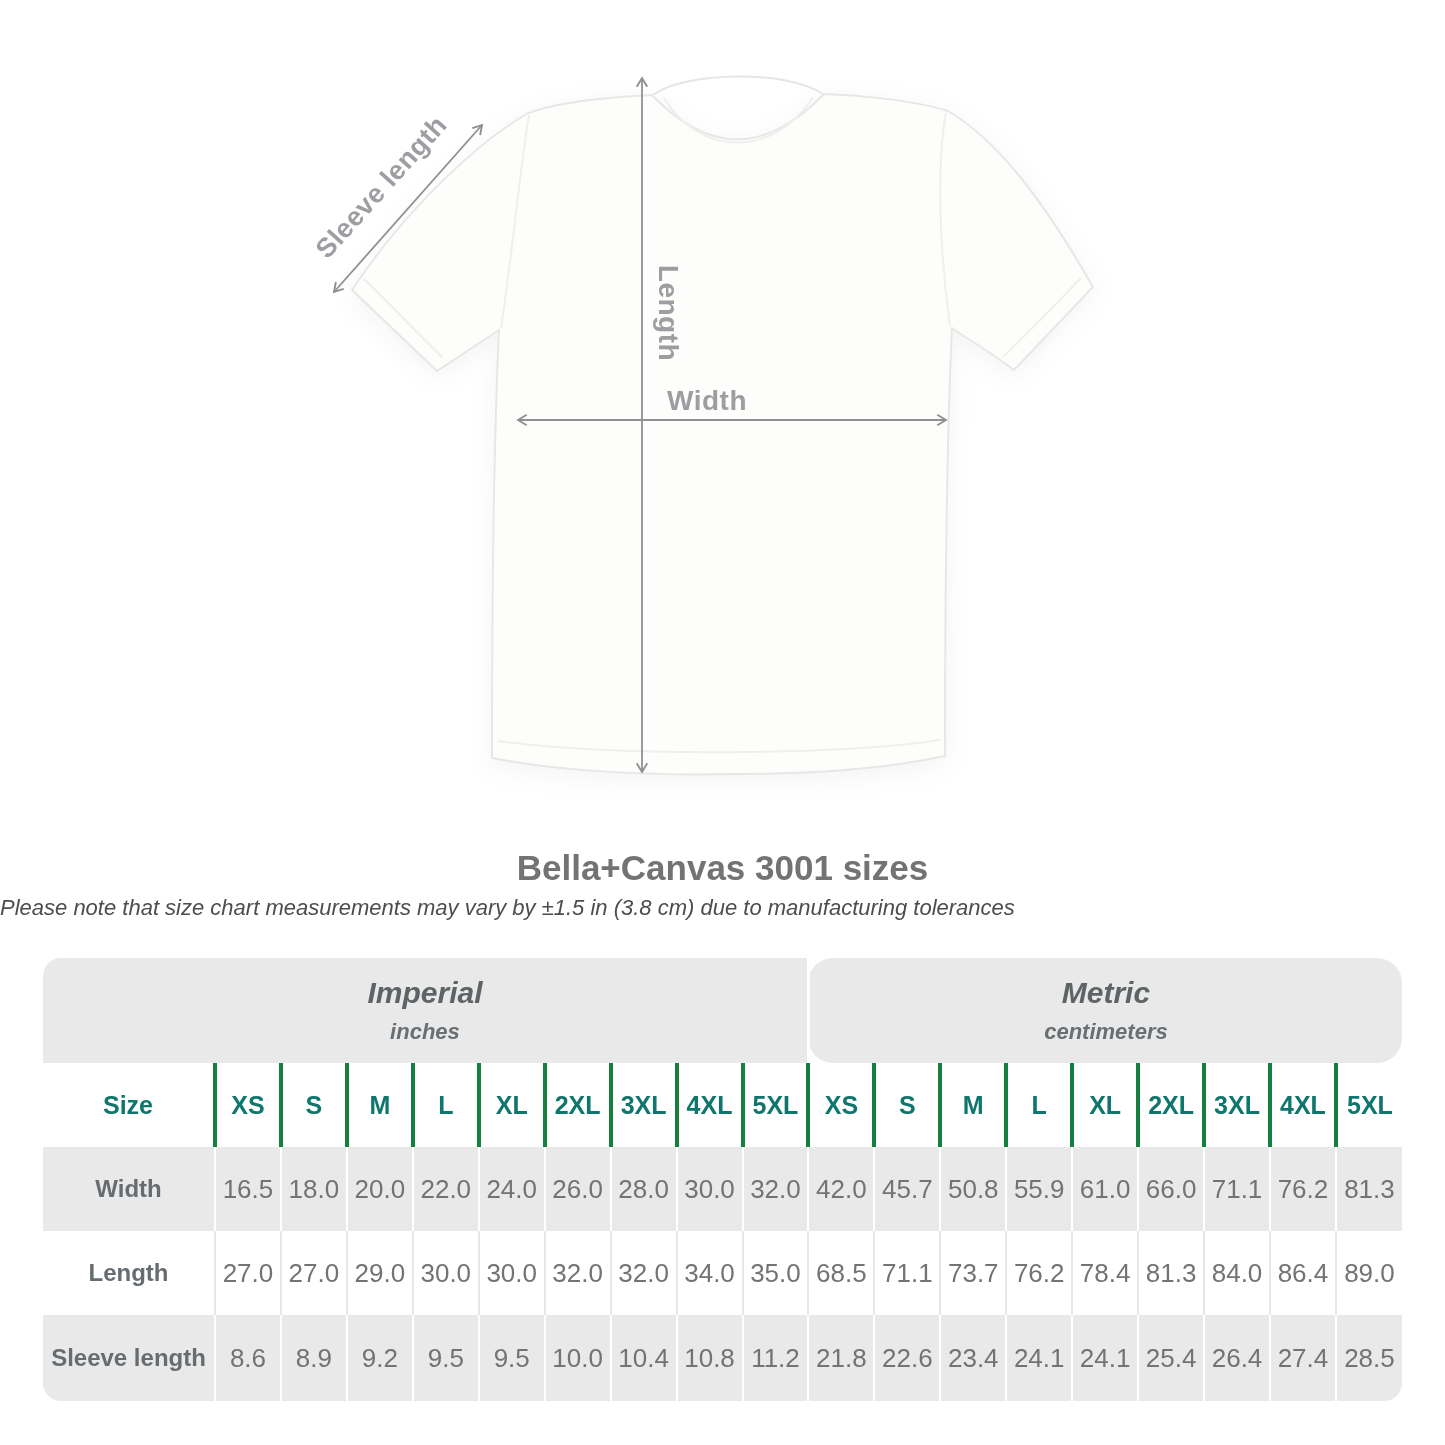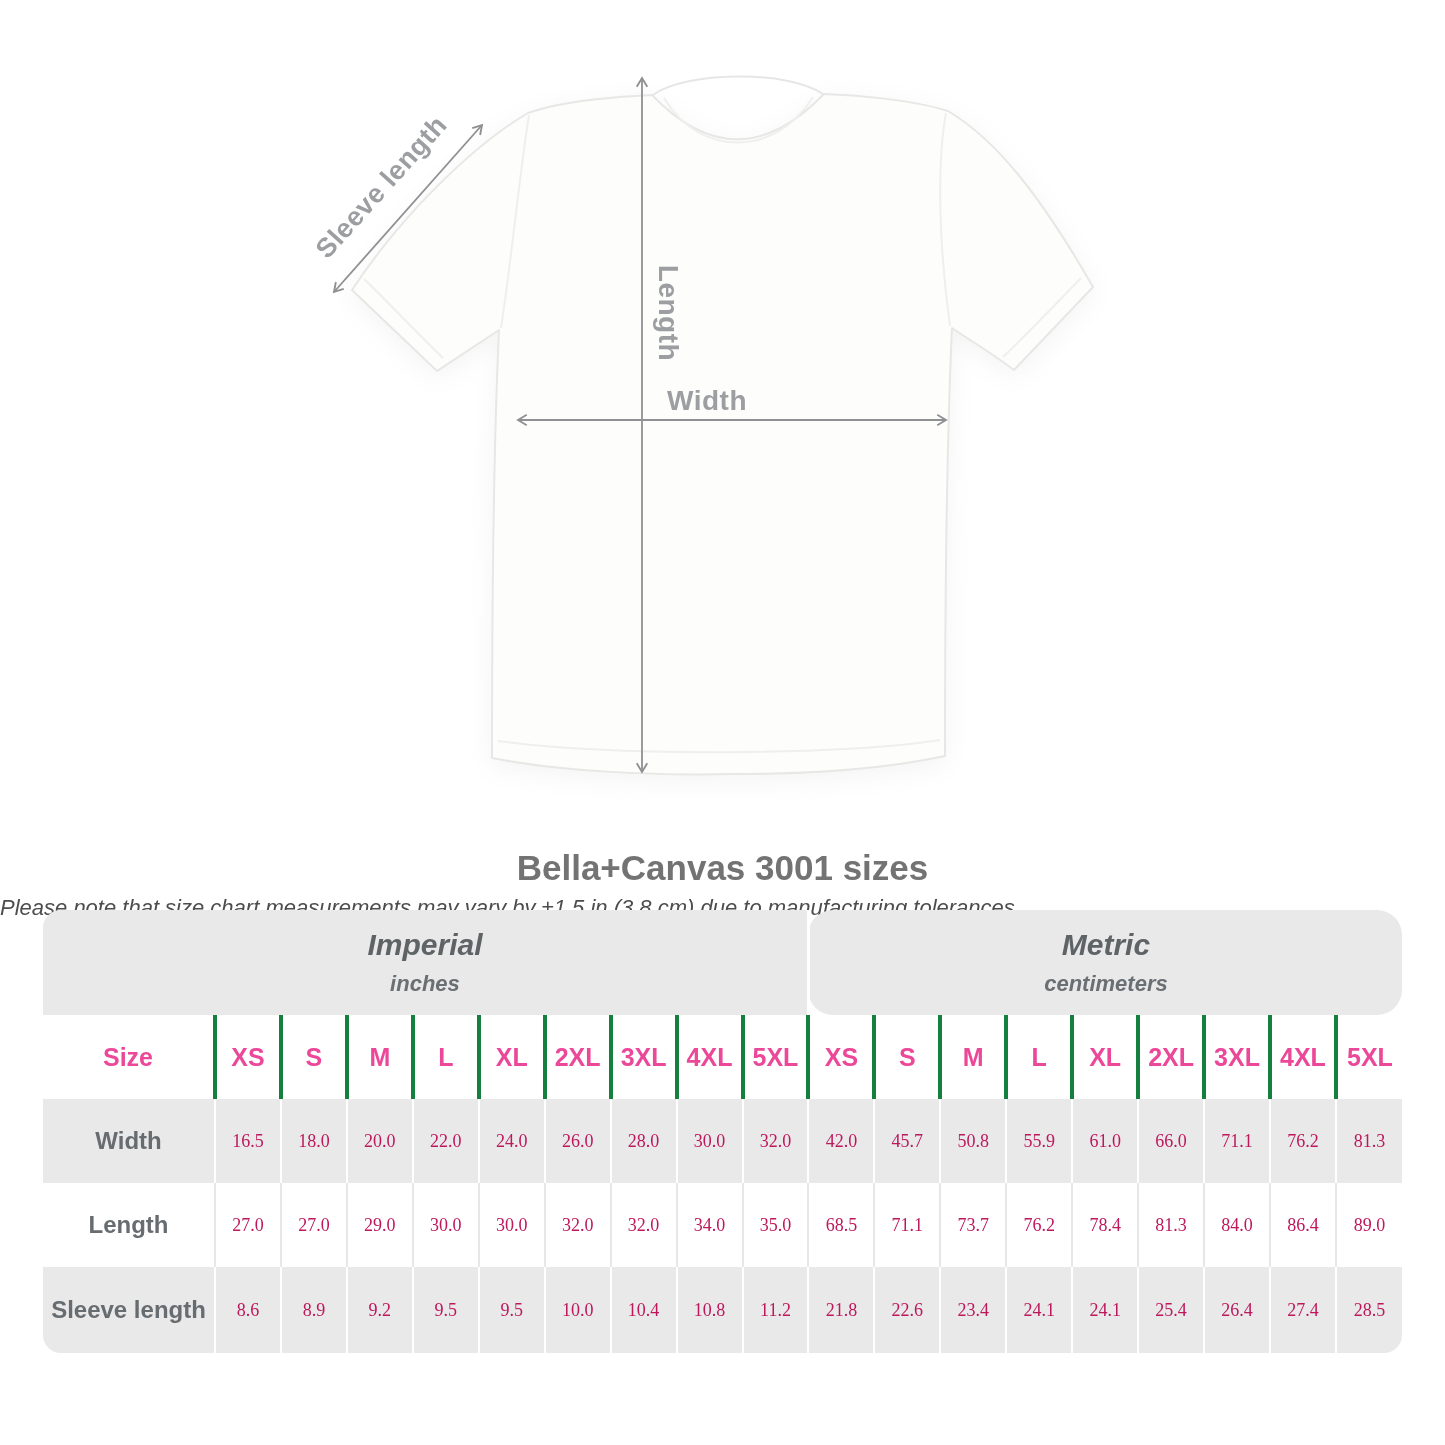--- a/index.html
+++ b/index.html
@@ -29,45 +29,45 @@
     position:absolute;top:848px;left:0;width:100%;margin:0;
     text-align:center;font-size:35px;font-weight:bold;color:#737373;
   }
   .subtitle{
     position:absolute;top:895px;left:0;width:100%;margin:0;
     text-align:left;font-style:italic;font-size:22px;color:#4d4d4d;
   }
 
   
   .table-wrap{
-    position:absolute;top:910px;left:43px;width:1359px;
+    position:absolute;top:958px;left:43px;width:1359px;
     border-radius:18px;overflow:hidden;
   }
   table.size-table{width:100%;border-collapse:collapse;table-layout:fixed;}
   col.label-col{width:172px;}
   th,td{text-align:center;vertical-align:middle;padding:0;}
 
   tr.band-row th{height:105px;background:var(--stripe-gray,#e9e9e9);}
   tr.band-row th.met{border-left:3px solid #fff;border-radius:25px;}
   .band-name{font-size:30px;font-weight:bold;font-style:italic;color:#5e6366;}
   .band-unit{font-size:22px;font-style:italic;color:#6a6f73;margin-top:9px;text-align:center;}
 
   tr.size-row th{
     height:84px;background:#fff;
-    font-size:25px;font-weight:bold;color:#ec4899;
+    font-size:25px;font-weight:bold;color:#0f766e;
   }
   tr.size-row th:not(:first-child){border-left:4px solid #15803d;margin-top:17px;}
   tr.size-row th.jx{border-left-width:4px;}
 
   tbody tr{height:84px;}
   tbody tr:last-child{height:86px;}
   tbody tr.gray td, tbody tr.gray th{background:var(--stripe-gray,#e9e9e9);}
   tbody tr.white td, tbody tr.white th{background:#fff;}
   tbody th.row-label{font-size:24px;font-weight:bold;color:var(--label-gray,#666c70);}
-  tbody td{font-size:18px;color:#be185d;font-family:Liberation Serif, serif;}
+  tbody td{font-size:26px;color:#737373;}
   tbody tr.gray td{border-left:2px solid #ffffff;}
   tbody tr.white td{border-left:2px solid #e7e7e7;}
   tbody td.jx{border-left-width:4px;}
 </style>
 </head>
 <body>
 
 <div class="page">
 
   <svg class="diagram" width="1445" height="830" viewBox="0 0 1445 830">

